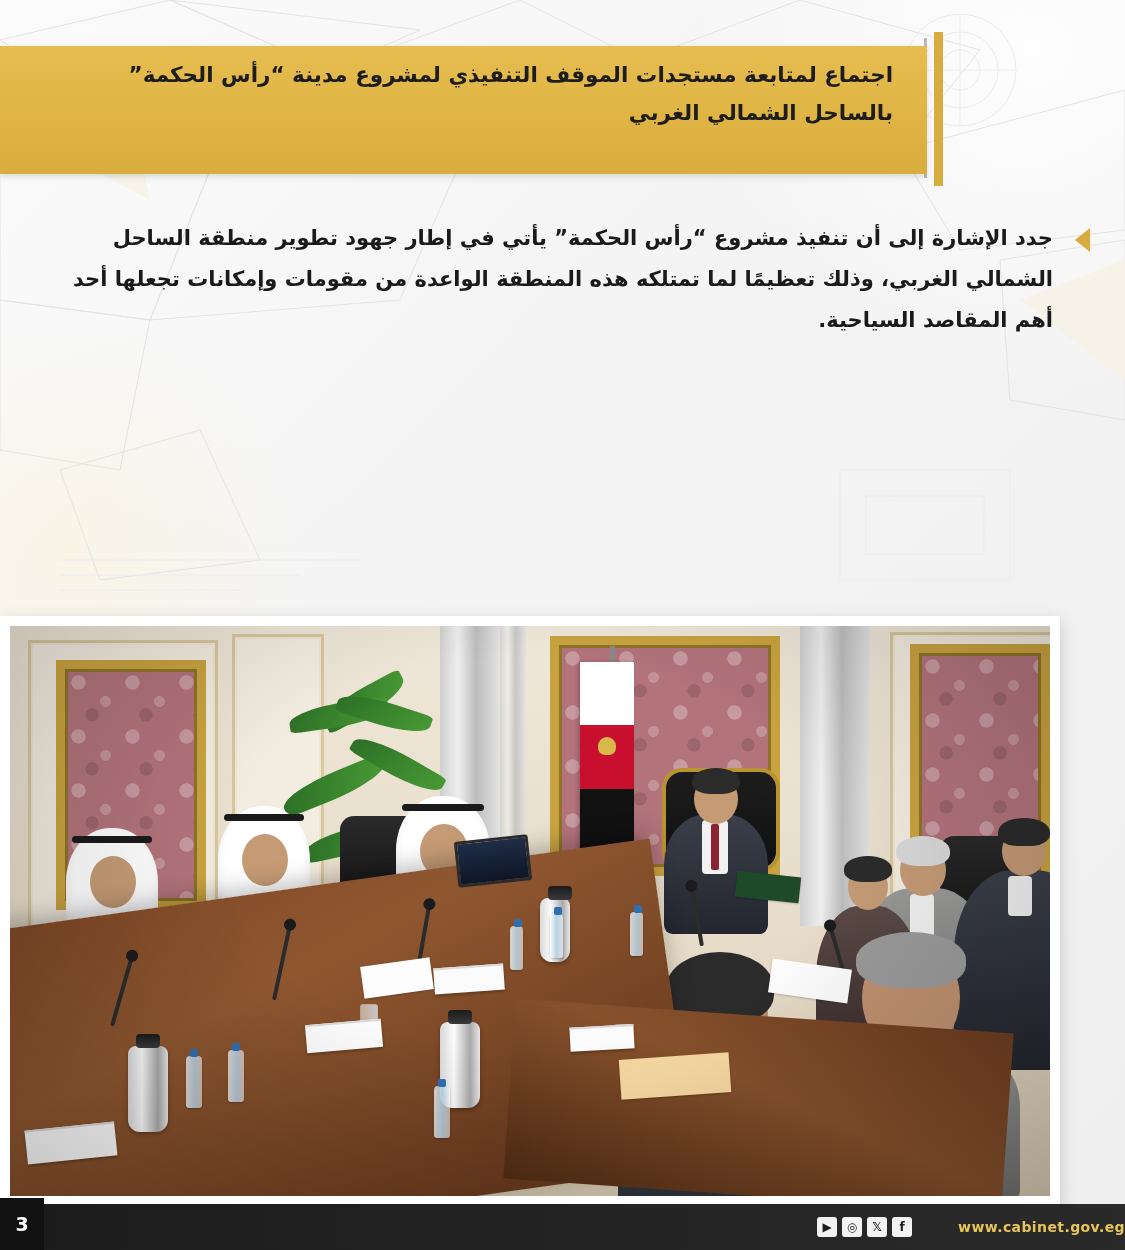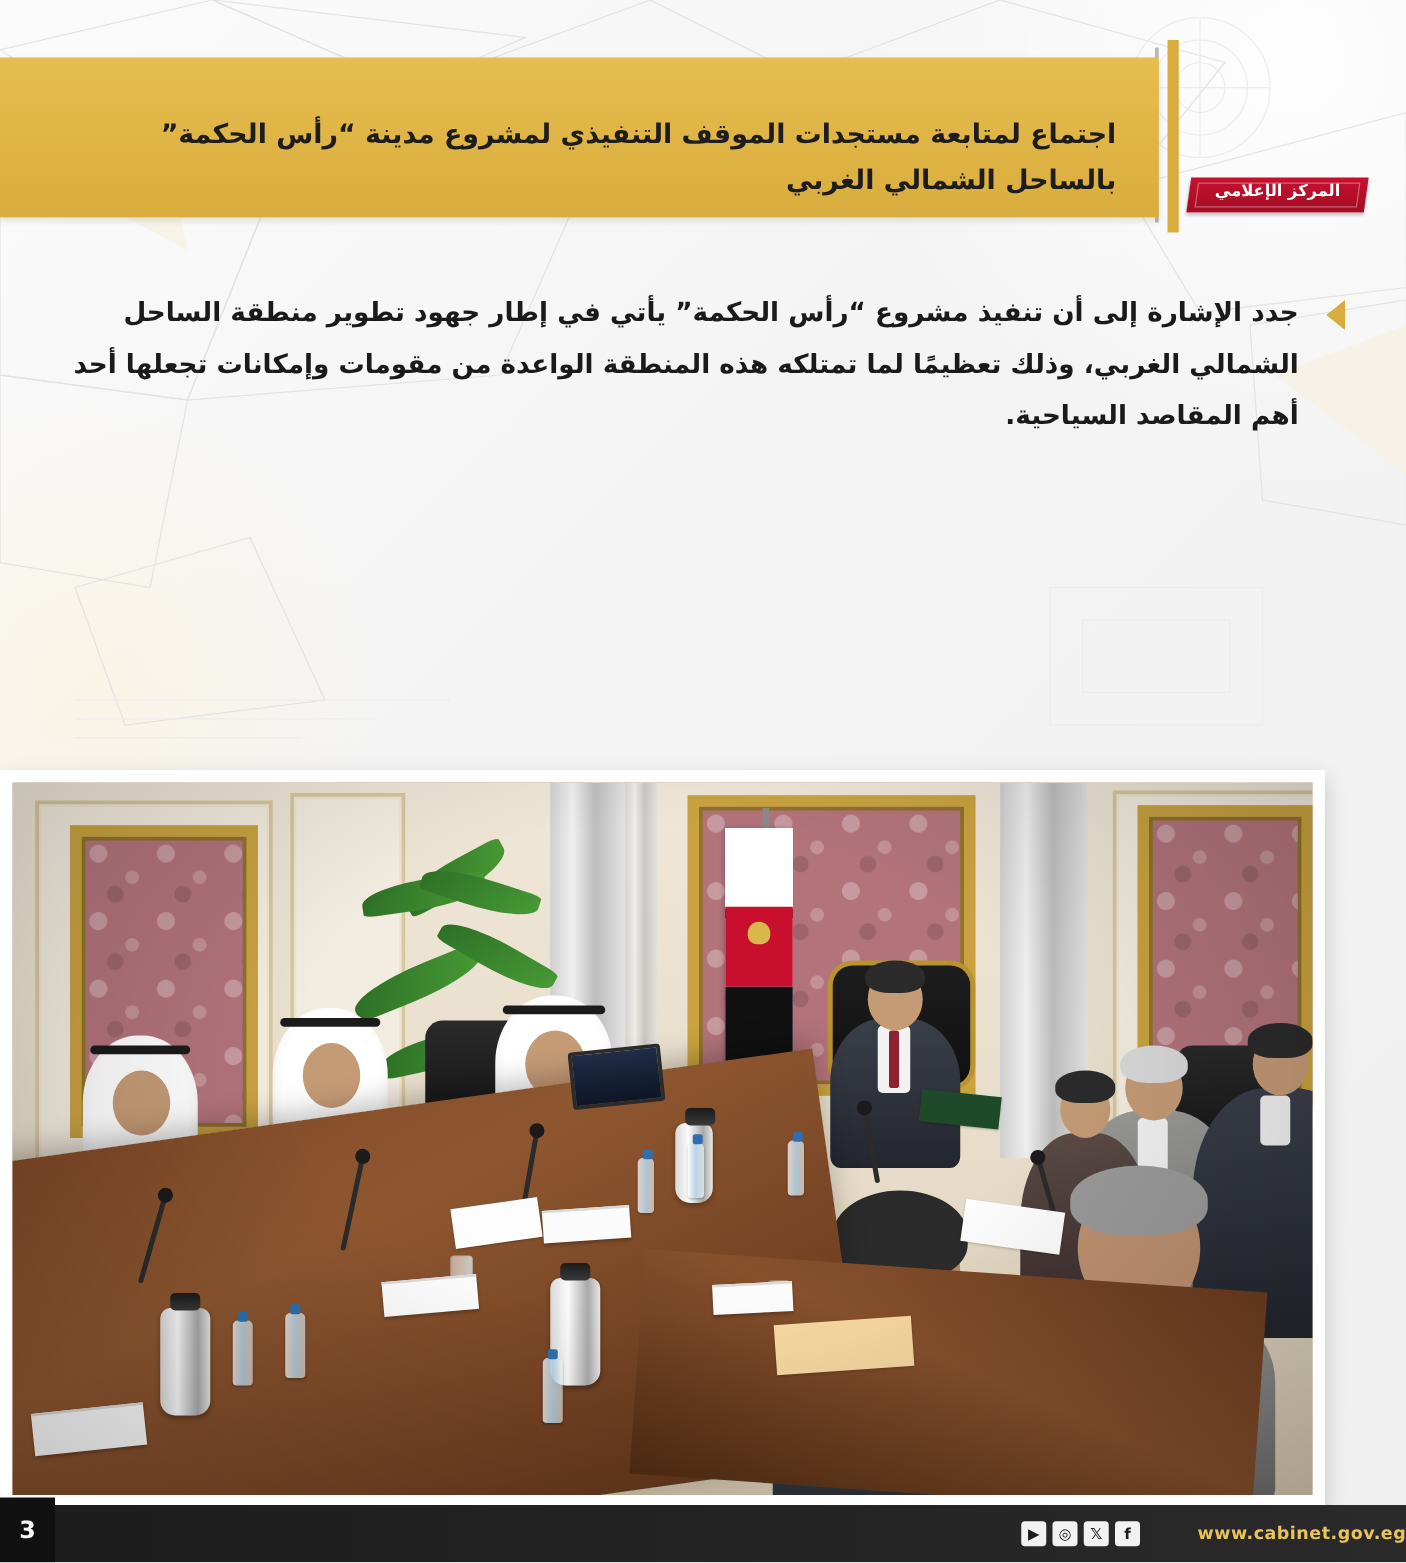--- a/index.html
+++ b/index.html
@@ -101,21 +101,21 @@
     text-align: center;
     color: #fff; font-size: 13px; font-weight: bold;
     letter-spacing: .3px;
   }
 
   
   .title-bar {
     position: absolute; top: 46px; left: 0; right: 198px;
     height: 128px;
     background: linear-gradient(180deg, #e6bd4f 0%, #d9ad3d 100%);
-    display: flex; align-items: flex-end;
+    display: flex; align-items: flex-start;
     padding: 10px 34px 10px 56px;
     box-shadow: 0 3px 6px rgba(0,0,0,.12);
   }
   .title-bar .title-text {
     color: #1d1d1d;
     font-size: 21.5px;
     font-weight: bold;
     line-height: 1.75;
     text-align: right;
     direction: rtl;
@@ -128,22 +128,21 @@
   .title-ticks i {
     position: absolute; top: 0; width: 9px; height: 100%;
     background: #d9ad3d; display: block;
   }
   .title-ticks i:nth-child(1) { right: 0px; }
   .title-ticks i:nth-child(2) { right: 16px; width: 3px; background:#b9b9b9; top: 6px; height: 140px;}
 
   
   .content {
     position: absolute; top: 218px; right: 0; left: 0;
-    padding: 0 48px 0 34px;
-    margin-top: 12px;
+    padding: 0 34px 0 34px;
   }
   .bullet {
     display: flex; align-items: flex-start;
     gap: 16px;
     margin-bottom: 42px;
   }
   .bullet-arrow {
     flex: 0 0 auto; margin-top: 9px;
   }
   .bullet-arrow svg { display: block; }
@@ -380,25 +379,20 @@
     <div class="title-ticks">
       <i></i>
         <i></i>
     </div>
 
     <div class="title-bar">
       <div class="title-text">اجتماع لمتابعة مستجدات الموقف التنفيذي لمشروع مدينة “رأس الحكمة” بالساحل الشمالي الغربي</div>
     </div>
 
     <div class="logo-wrap">
-      <div class="logo-ribbon">
-        <div class="ribbon-band"></div>
-        <div class="ribbon-band2"></div>
-        <div class="ribbon-text">المركز الإعلامي</div>
-      </div>
     </div>
   </div>
 
   <div class="content">
 
     <div class="bullet">
       <div class="bullet-arrow">
         <svg width="22" height="26" viewBox="0 0 22 26">
           <path d="M21 1 L6 13 L21 25 Z" fill="#d9ad3d"></path>
         </svg>

